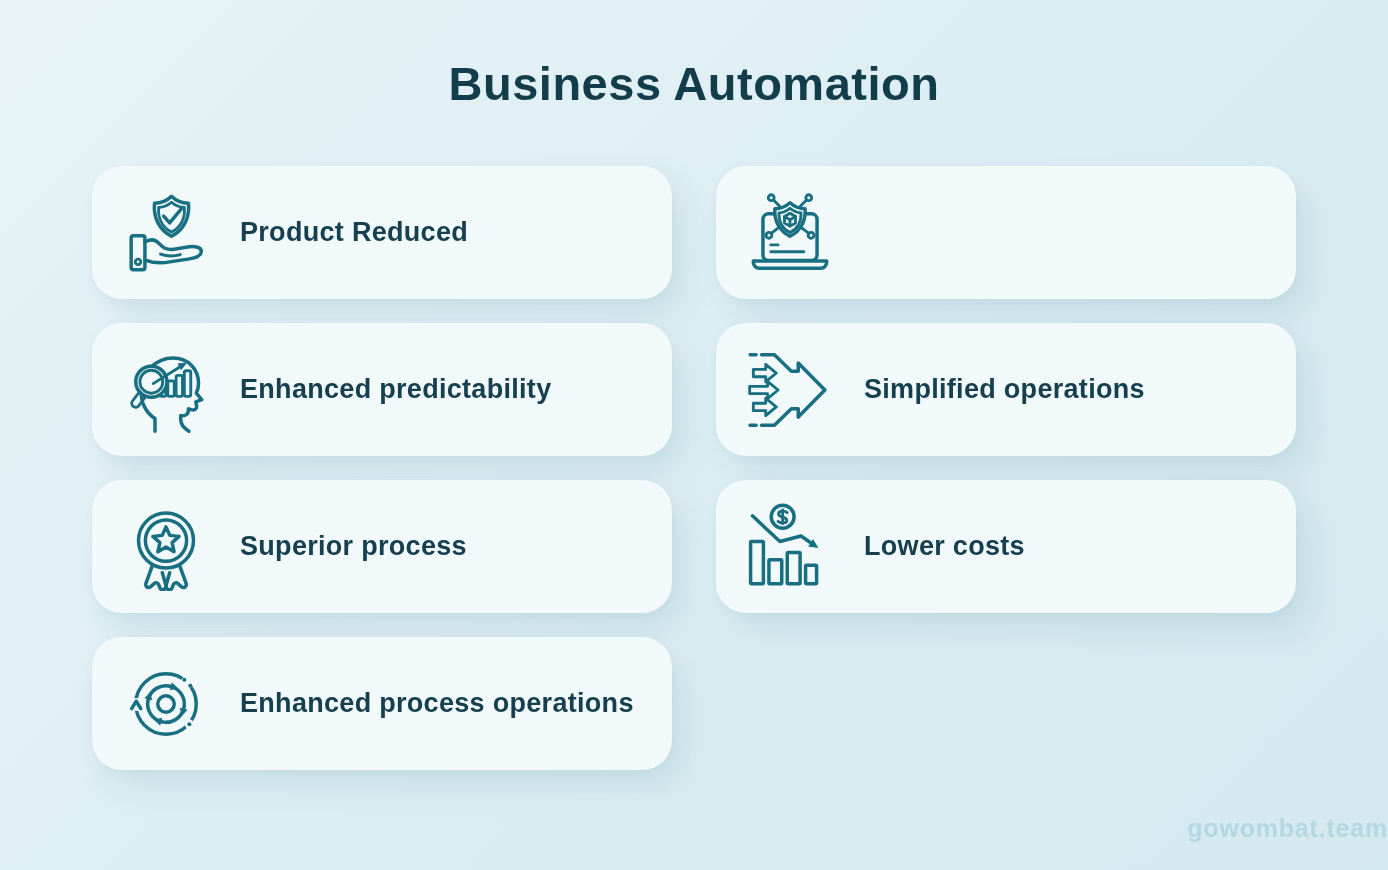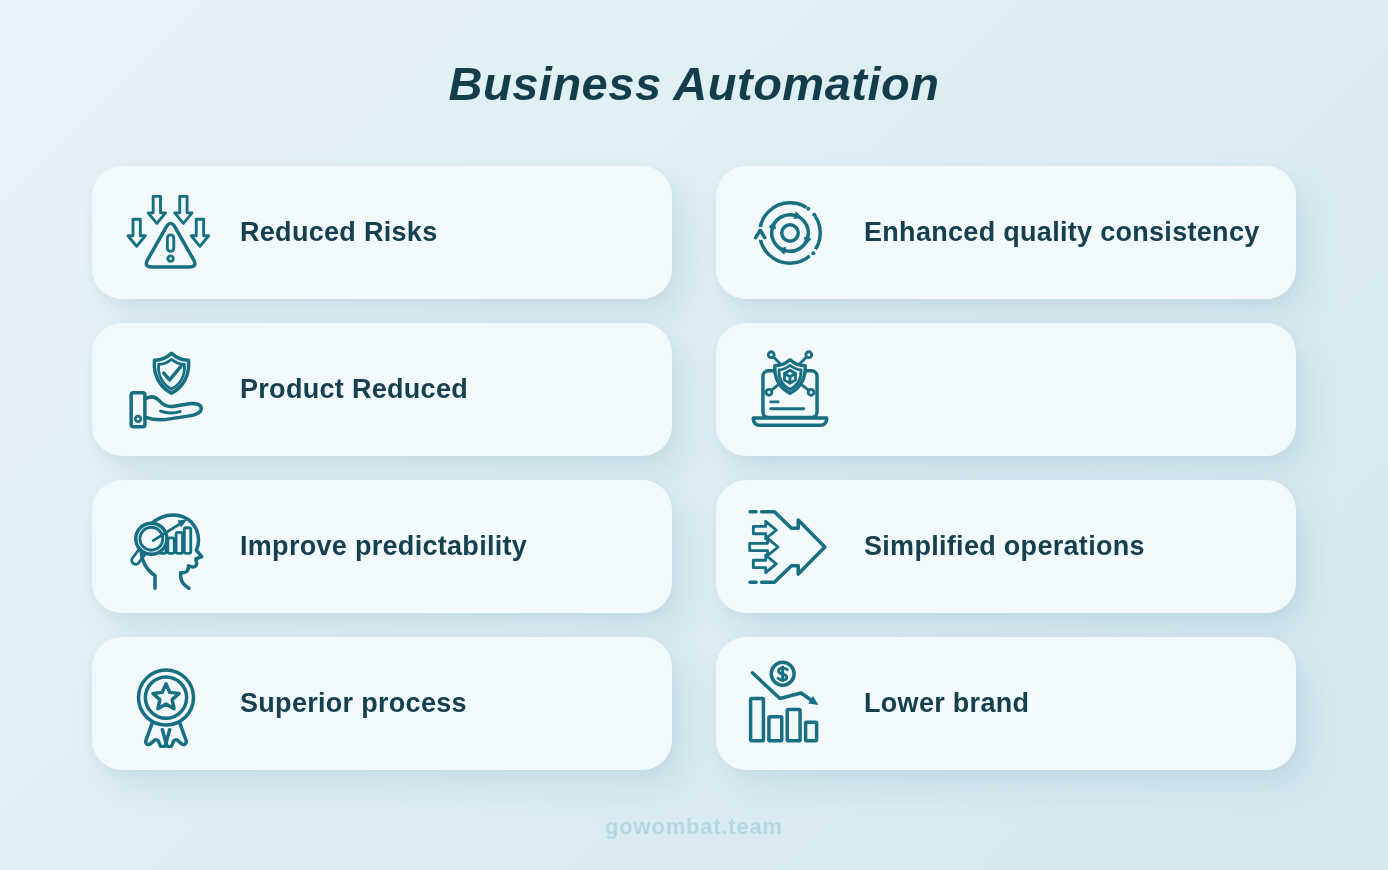--- a/index.html
+++ b/index.html
@@ -9,21 +9,20 @@
     background:linear-gradient(135deg,#e7f3f7 0%, #ddeef3 45%, #d4e8ef 100%);
     position:relative;
   }
   .page-title {
     text-align:center;
     margin-top:56px;
     font-size:47px;
     font-weight:800;
     letter-spacing:0.5px;
     color:var(--title,#143d4c);
-    font-style:italic;
   }
   .grid {
     position:absolute;
     left:92px; top:166px;
     width:1204px;
     display:grid;
     grid-template-columns:580px 580px;
     grid-template-rows:repeat(4,133px);
     grid-auto-flow:column;
     column-gap:44px;
@@ -41,54 +40,40 @@
   .icon-box svg { width:88px; height:88px; display:block; }
   .card-label {
     font-size:27px;
     font-weight:700;
     letter-spacing:0.3px;
     color:var(--text,#16404f);
   }
   .footer {
     position:absolute;
     left:0; right:0; top:814px;
-    text-align:center;
-    font-size:22px;
+    text-align:right;
+    font-size:25px;
     font-weight:700;
     letter-spacing:0.8px;
     color:var(--muted,#b4d8e1);
   }
   
   .s  { fill:none; stroke:var(--ic,#176f81); stroke-width:3.8; stroke-linecap:round; stroke-linejoin:round; }
   .s2 { fill:none; stroke:var(--ic,#176f81); stroke-width:3.1; stroke-linecap:round; stroke-linejoin:round; }
   .f  { fill:var(--ic,#176f81); stroke:none; }
   .mask { fill:var(--card,#f2f9fb); stroke:none; }
   .sf { fill:var(--card,#f2f9fb); stroke:var(--ic,#176f81); stroke-width:3.8; stroke-linecap:round; stroke-linejoin:round; }
 </style>
 </head>
 <body>
 
 <h1 class="page-title">Business Automation</h1>
 
 <div class="grid">
 
-  <div class="card">
-    <div class="icon-box">
-      <svg viewBox="0 0 96 96">
-        <path class="s2" d="M34,8 h8 v18 h5.5 l-9.5,11.5 l-9.5,-11.5 h5.5 z"></path>
-        <path class="s2" d="M63,8 h8 v18 h5.5 l-9.5,11.5 l-9.5,-11.5 h5.5 z"></path>
-        <path class="s2" d="M12,33 h8 v18 h5.5 l-9.5,11.5 l-9.5,-11.5 h5.5 z"></path>
-        <path class="s2" d="M81,33 h8 v18 h5.5 l-9.5,11.5 l-9.5,-11.5 h5.5 z"></path>
-        <path class="s" d="M48.5,41 Q53,34 57.5,41 L78,77 Q82.5,85 73.5,85 L32.5,85 Q23.5,85 28,77 Z"></path>
-        <rect class="s2" x="49.5" y="50" width="7" height="18" rx="3.5"></rect>
-        <circle class="s2" cx="53" cy="76" r="3"></circle>
-      </svg>
-    </div>
-    <div class="card-label">Reduced Risks</div>
-  </div>
 
   <div class="card">
     <div class="icon-box">
       <svg viewBox="0 0 96 96">
         <path class="s" d="M54,8 C59,13 66,15.5 72.5,15.5 C74,31 67.5,44.5 54,51.5 C40.5,44.5 34,31 35.5,15.5 C42,15.5 49,13 54,8 Z"></path>
         <path class="s2" d="M54,14.5 C58,18 63.5,20 68,20.2 C69,31.5 64,41.5 54,47 C44,41.5 39,31.5 40,20.2 C44.5,20 50,18 54,14.5 Z"></path>
         <path class="s" d="M45.5,29.5 L52,37 L64.5,22"></path>
         <rect class="s" x="10" y="51" width="15" height="37" rx="2.5"></rect>
         <circle class="s2" cx="17.5" cy="79.5" r="3"></circle>
         <path class="s" d="M25,58 C31,54 37,55.5 41.5,60.5 C45,64.5 50,66.5 55,66 L70,63.5 C79,61.5 86.5,63.5 86.5,68 C86.5,72.5 80,75.5 72,76.5 L52,79.5 C42,81.5 32,80 25,77.5"></path>
@@ -106,21 +91,21 @@
         <rect class="s2" x="50" y="38" width="7" height="17" rx="2"></rect>
         <rect class="s2" x="59" y="32" width="7" height="23" rx="2"></rect>
         <rect class="s2" x="68" y="27" width="7" height="28" rx="2"></rect>
         <circle class="sf" cx="32" cy="39" r="17"></circle>
         <circle class="s2" cx="32" cy="39" r="12.5"></circle>
         <path class="s2" d="M19,50 L11.5,60 A4.2,4.2 0 0 0 18.2,65.2 L25.7,55.2 Z"></path>
         <path class="s2" d="M34,41 L67,20.5"></path>
         <polygon class="f" points="71,18 64.5,26.5 60.5,19"></polygon>
       </svg>
     </div>
-    <div class="card-label">Improve predictability</div>
+    <div class="card-label">Enhanced predictability</div>
   </div>
 
   <div class="card">
     <div class="icon-box">
       <svg viewBox="0 0 96 96">
         <path class="s" d="M33,68.5 L26,88 A3.2,3.2 0 0 0 31,91.5 L35,88 A3,3 0 0 1 40,89 L41.5,93 A3.2,3.2 0 0 0 47.5,92 L52,76"></path>
         <path class="s" d="M63,68.5 L70,88 A3.2,3.2 0 0 1 65,91.5 L61,88 A3,3 0 0 0 56,89 L54.5,93 A3.2,3.2 0 0 1 48.5,92 L44,76"></path>
         <circle class="sf" cx="48" cy="41" r="30"></circle>
         <circle class="s" cx="48" cy="41" r="22.5"></circle>
         <path class="s" d="M48,26 L52.1,35.3 L62.3,36.4 L54.7,43.2 L56.8,53.1 L48,48 L39.2,53.1 L41.3,43.2 L33.7,36.4 L43.9,35.3 Z"></path>
@@ -143,21 +128,21 @@
         <g id="cycle-seg">
           <path class="s" d="M28.7,42.8 A20,20 0 0 1 53.2,28.7"></path>
           <polygon class="f" points="61,30.8 54.4,24.4 52,33"></polygon>
         </g>
         <use href="#cycle-seg" transform="rotate(90 48 48)"></use>
         <use href="#cycle-seg" transform="rotate(180 48 48)"></use>
         <use href="#cycle-seg" transform="rotate(270 48 48)"></use>
         <circle class="s" cx="48" cy="48" r="9" stroke-width="5"></circle>
       </svg>
     </div>
-    <div class="card-label">Enhanced quality consistency</div>
+    <div class="card-label">Enhanced process operations</div>
   </div>
 
   <div class="card">
     <div class="icon-box">
       <svg viewBox="0 0 96 96">
         <rect class="s" x="18.5" y="27" width="59" height="51" rx="6"></rect>
         <path class="sf" d="M8,78.5 H88 V80 A6.5,6.5 0 0 1 81.5,86.5 H14.5 A6.5,6.5 0 0 1 8,80 Z"></path>
         <path class="s2" d="M37,19 L30,12"></path>
           <circle class="s2" cx="27.5" cy="9.5" r="3.2"></circle>
         <path class="s2" d="M59,19 L66,12"></path>
@@ -197,18 +182,18 @@
         <rect class="s" x="25" y="62" width="14" height="26" rx="1"></rect>
         <rect class="s" x="45" y="54" width="14" height="34" rx="1"></rect>
         <rect class="s" x="65" y="68" width="12" height="20" rx="1"></rect>
         <path class="s" d="M7,14 L37,42 L60,36 L73,45"></path>
         <polygon class="f" points="79,49 73.2,39.4 67.8,47.5"></polygon>
         <circle class="sf" cx="40" cy="15" r="12.5" stroke-width="3.4"></circle>
         <path class="s2" d="M40,7.5 V22.5" stroke-width="2.8"></path>
         <path class="s2" d="M45,10.5 C42,8 35.5,8.5 35.5,12 C35.5,16.5 44.5,14.5 44.5,19 C44.5,22.5 38,22.5 35,20" stroke-width="2.8"></path>
       </svg>
     </div>
-    <div class="card-label">Lower brand</div>
+    <div class="card-label">Lower costs</div>
   </div>
 
 </div>
 
 <div class="footer">gowombat.team</div>
 
 </body></html>

